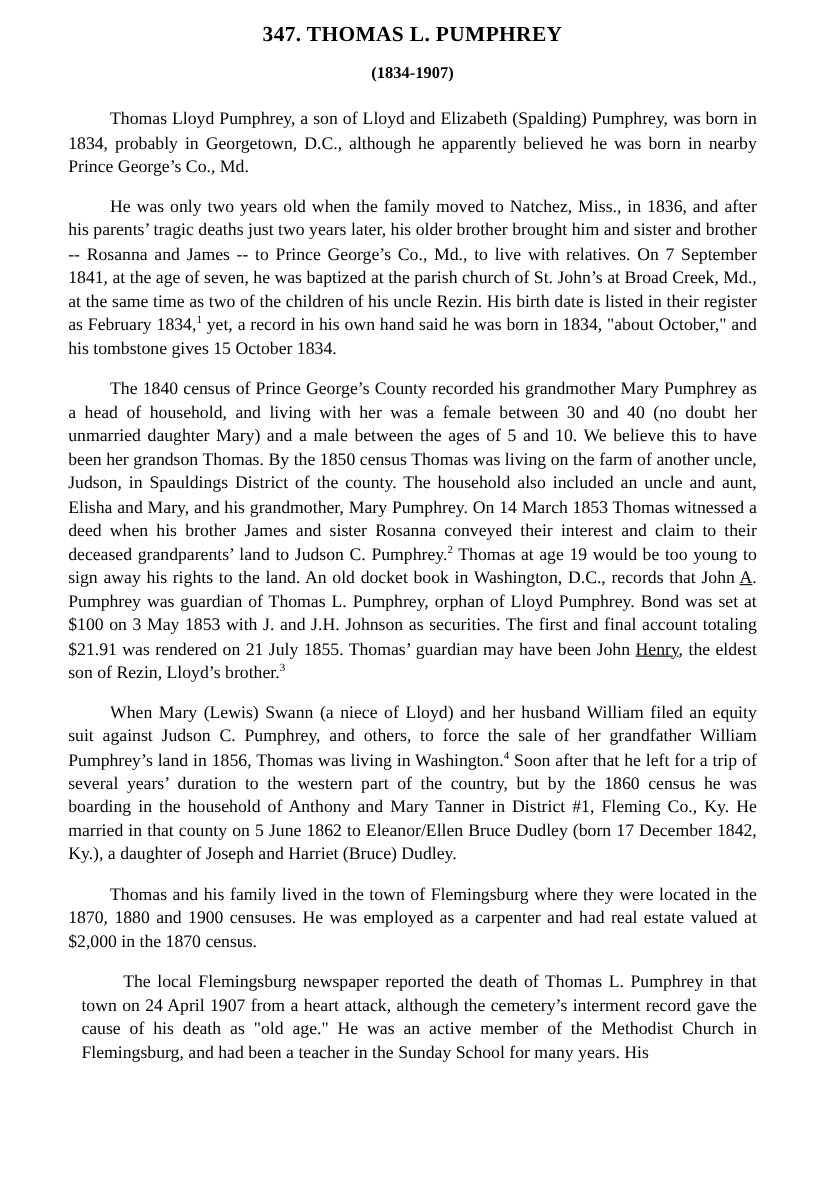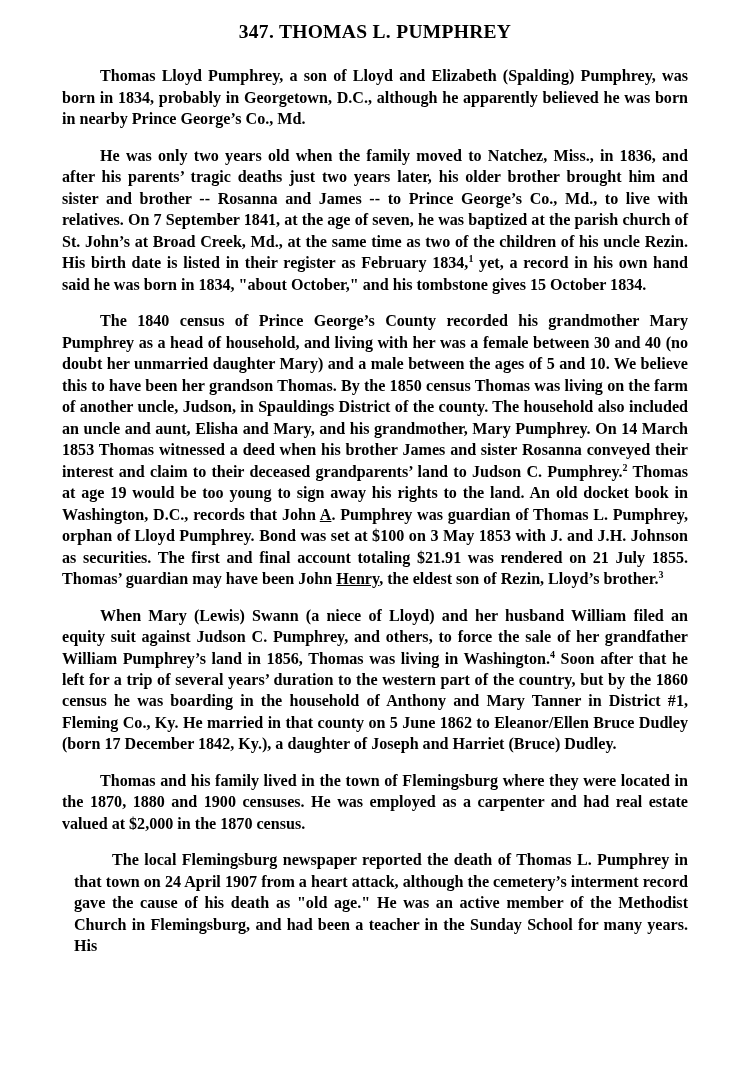--- a/index.html
+++ b/index.html
@@ -41,21 +41,20 @@
     margin-top: 22px;
   }
   p.para {
     margin: 0 0 15px 0;
     font-size: 16.1px;
     line-height: 1.335;
     text-align: justify;
     text-justify: inter-word;
     text-indent: 38px;
     hyphens: none;
-    font-weight: bold;
   }
   p.para:last-child {
     margin-bottom: 0;
     margin-left: 12px;
   }
   sup {
     font-size: 10px;
     vertical-align: super;
     line-height: 0;
   }
@@ -70,20 +69,21 @@
     text-align: center;
     font-size: 15px;
   }
 </style>
 </head>
 <body>
 
 <div class="page">
 
   <h1 class="doc-title">347. THOMAS L. PUMPHREY</h1>
+  <div class="doc-subtitle">(1834-1907)</div>
 
   <div class="body-text" id="body-text">
       <p class="para"><span>Thomas Lloyd Pumphrey, a son of Lloyd and Elizabeth (Spalding) Pumphrey, was born in 1834, probably in Georgetown, D.C., although he apparently believed he was born in nearby Prince George’s Co., Md.</span></p>
       <p class="para"><span>He was only two years old when the family moved to Natchez, Miss., in 1836, and after his parents’ tragic deaths just two years later, his older brother brought him and sister and brother -- Rosanna and James -- to Prince George’s Co., Md., to live with relatives.  On 7 September 1841, at the age of seven, he was baptized at the parish church of St. John’s at Broad Creek, Md., at the same time as two of the children of his uncle Rezin.  His birth date is listed in their register as February 1834,</span><sup>1</sup><span> yet, a record in his own hand said he was born in 1834, "about October," and his tombstone gives 15 October 1834.</span></p>
       <p class="para"><span>The 1840 census of Prince George’s County recorded his grandmother Mary Pumphrey as a head of household, and living with her was a female between 30 and 40 (no doubt her unmarried daughter Mary) and a male between the ages of 5 and 10.  We believe this to have been her grandson Thomas.  By the 1850 census Thomas was living on the farm of another uncle, Judson, in Spauldings District of the county.  The household also included an uncle and aunt, Elisha and Mary, and his grandmother, Mary Pumphrey.  On 14 March 1853 Thomas witnessed a deed when his brother James and sister Rosanna conveyed their interest and claim to their deceased grandparents’ land to Judson C. Pumphrey.</span><sup>2</sup><span> Thomas at age 19 would be too young to sign away his rights to the land.  An old docket book in Washington, D.C., records that John </span><span class="u">A</span><span>. Pumphrey was guardian of Thomas L. Pumphrey, orphan of Lloyd Pumphrey.  Bond was set at $100 on 3 May 1853 with J. and J.H. Johnson as securities.  The first and final account totaling $21.91 was rendered on 21 July 1855.  Thomas’ guardian may have been John </span><span class="u">Henry</span><span>, the eldest son of Rezin, Lloyd’s brother.</span><sup>3</sup></p>
       <p class="para"><span>When Mary (Lewis) Swann (a niece of Lloyd) and her husband William filed an equity suit against Judson C. Pumphrey, and others, to force the sale of her grandfather William Pumphrey’s land in 1856, Thomas was living in Washington.</span><sup>4</sup><span> Soon after that he left for a trip of several years’ duration to the western part of the country, but by the 1860 census he was boarding in the household of Anthony and Mary Tanner in District #1, Fleming Co., Ky.  He married in that county on 5 June 1862 to Eleanor/Ellen Bruce Dudley (born 17 December 1842, Ky.), a daughter of Joseph and Harriet (Bruce) Dudley.</span></p>
       <p class="para"><span>Thomas and his family lived in the town of Flemingsburg where they were located in the 1870, 1880 and 1900 censuses.  He was employed as a carpenter and had real estate valued at $2,000 in the 1870 census.</span></p>
       <p class="para"><span>The local Flemingsburg newspaper reported the death of Thomas L. Pumphrey in that town on 24 April 1907 from a heart attack, although the cemetery’s interment record gave the cause of his death as "old age."  He was an active member of the Methodist Church in Flemingsburg, and had been a teacher in the Sunday School for many years.  His</span></p>
     </div>
 

